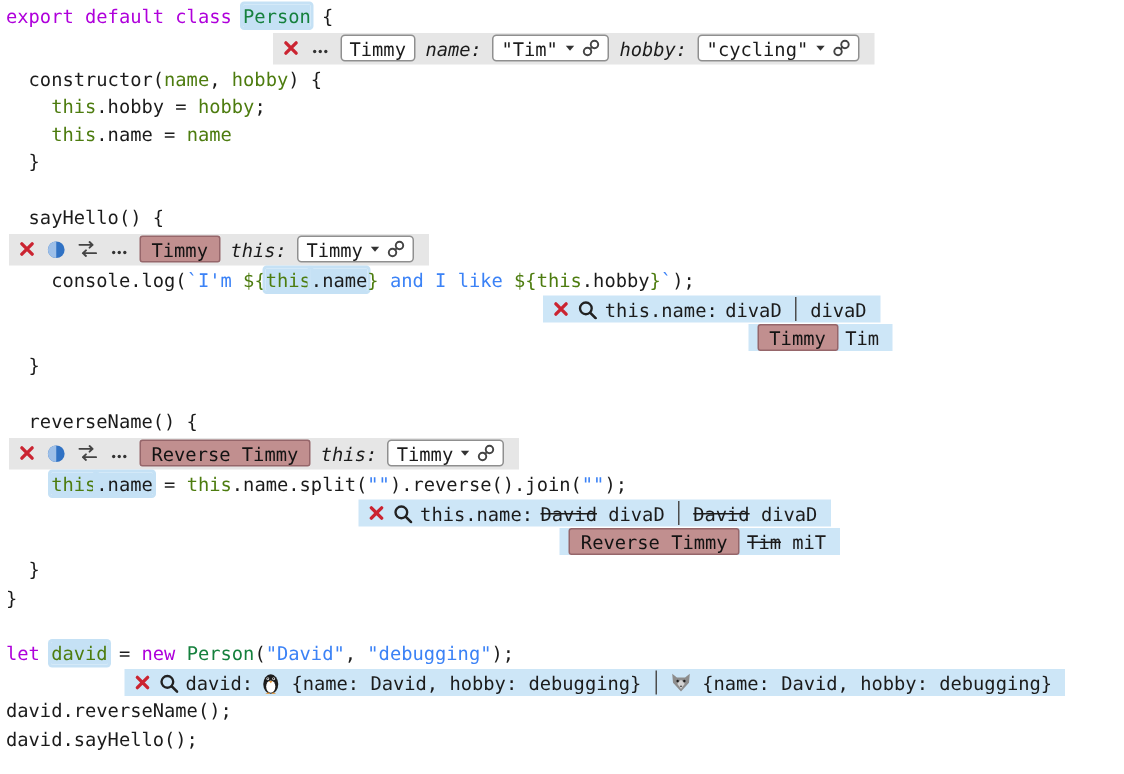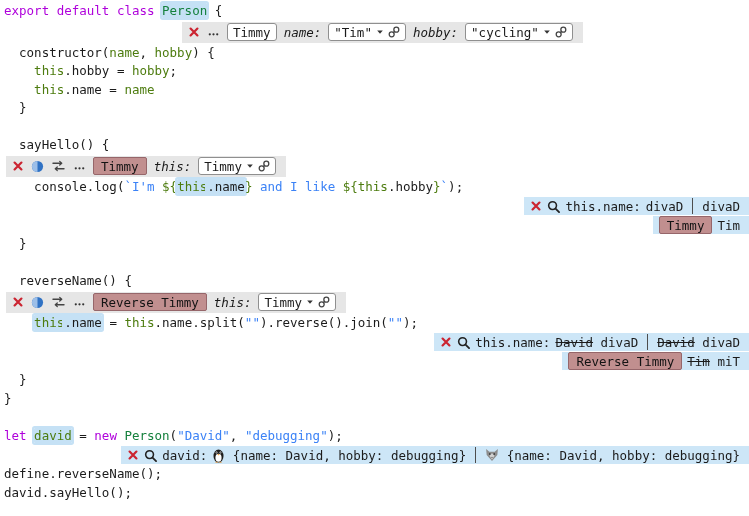--- a/index.html
+++ b/index.html
@@ -30,21 +30,21 @@
     display: inline-flex; align-items: center; gap: 4px;
     background: #ffffff; border: 1px solid #8f8f8f; border-radius: 3px;
     height: 18px; padding: 0 5px; white-space: pre;
   }
   .pill {
     display: inline-flex; align-items: center;
     background: #c18f8f; border: 1px solid #96666a; border-radius: 2px;
     height: 18px; padding: 0 7px; color: #131313; white-space: pre;
   }
 
-  .probe { display: flex; flex-direction: column; align-items: flex-end; row-gap: 1px; margin: 1px 0; }
+  .probe { display: flex; flex-direction: column; align-items: center; row-gap: 1px; margin: 1px 0; }
   .probe-row {
     display: inline-flex; align-items: center; gap: 5px;
     background: #cde6f7; height: 18px; padding: 0 9px 0 6px; white-space: pre;
   }
   .pcol { display: inline-flex; align-items: center; white-space: pre; }
   .psep { width: 1px; align-self: stretch; background: #4d4d4d; margin: 1px 4px; }
   .strike { text-decoration: line-through; }
   .plabel { white-space: pre; }
 
   .icon { display: inline-flex; align-items: center; justify-content: center; line-height: 0; }
@@ -211,15 +211,15 @@
               <path d="M3 15.6 L5.4 14.4 L6.4 15.8 Z" fill="#e79a3c"></path>
               <path d="M11 15.6 L8.6 14.4 L7.6 15.8 Z" fill="#e79a3c"></path>
             </svg></span><span> {name: David, hobby: debugging}</span></span><span class="psep"></span><span class="pcol"><span class="icon icon-wolf"><svg width="14" height="14" viewBox="0 0 15 15">
               <path d="M1.2 1.2 L4.6 4 L10.4 4 L13.8 1.2 L13.2 7.6 L7.5 14 L1.8 7.6 Z" fill="#8d8d8d"></path>
               <path d="M7.5 5.6 L10.2 8.4 L7.5 12.2 L4.8 8.4 Z" fill="#d2d2d2"></path>
               <circle cx="5.1" cy="6.4" r="0.85" fill="#1d1d1d"></circle>
               <circle cx="9.9" cy="6.4" r="0.85" fill="#1d1d1d"></circle>
               <path d="M7.5 9.4 L8.4 10.5 L6.6 10.5 Z" fill="#1d1d1d"></path>
             </svg></span><span> {name: David, hobby: debugging}</span></span></div>
     </div>
-    <div class="code-line"><span class="tok tok-plain">define.reverseName();</span></div>
+    <div class="code-line"><span class="tok tok-plain">david.reverseName();</span></div>
     <div class="code-line"><span class="tok tok-plain">david.sayHello();</span></div>
   </div>
 
 </body></html>

